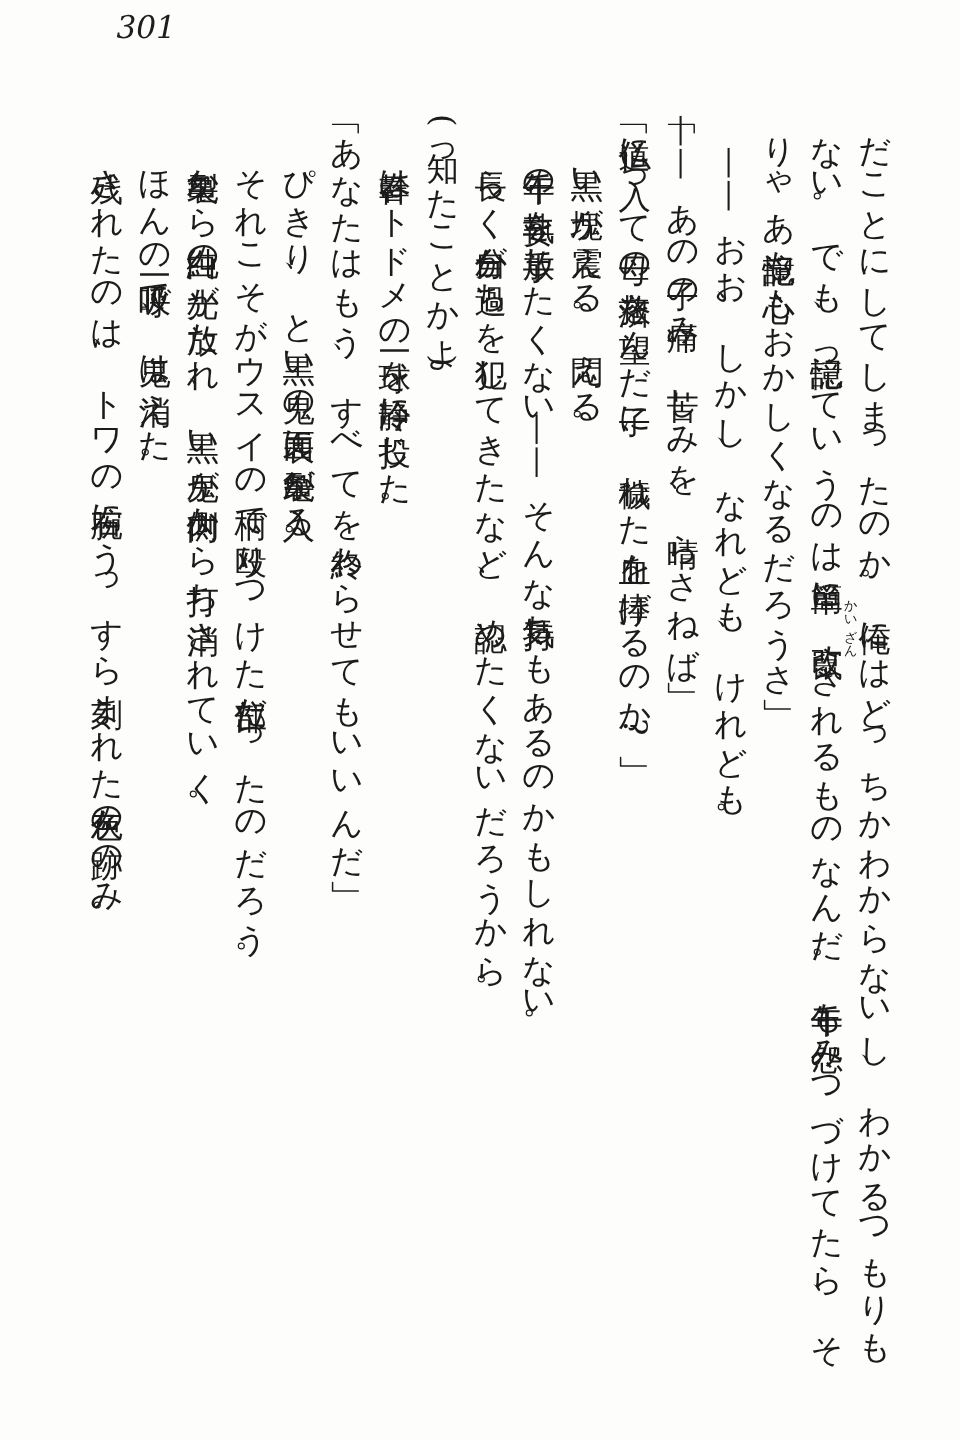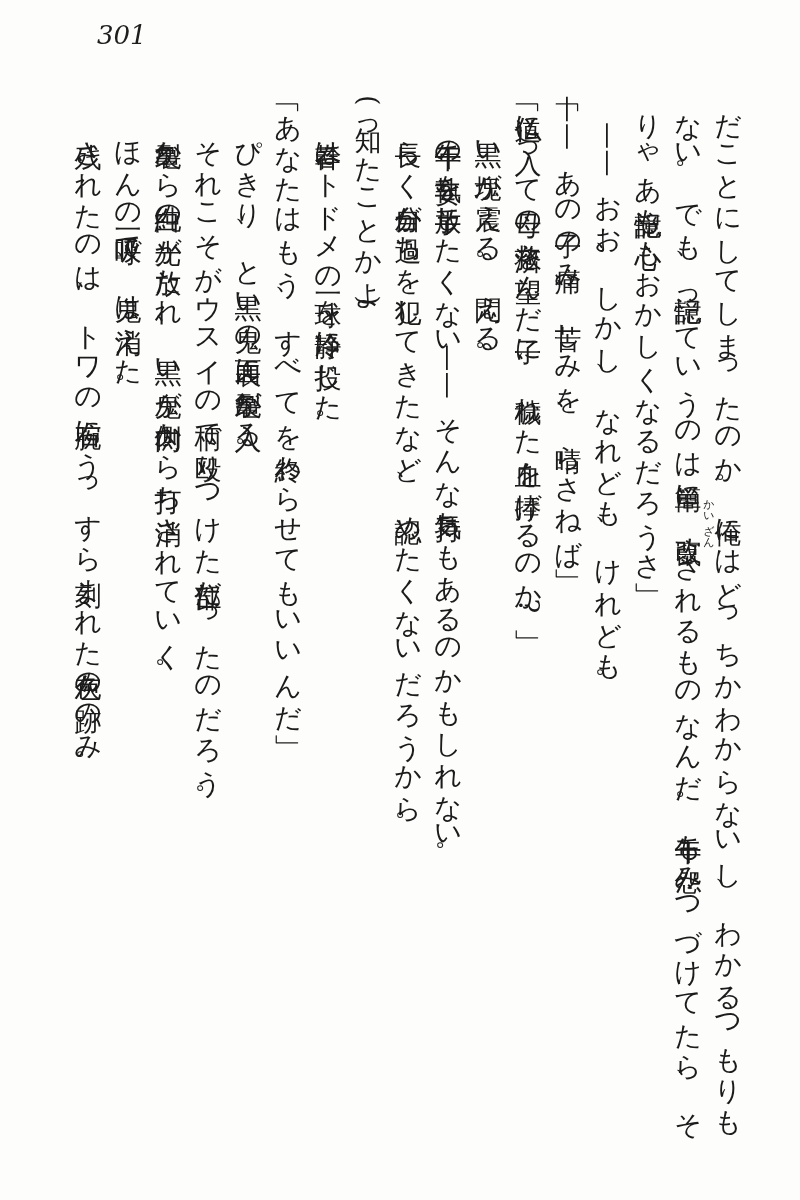--- a/index.html
+++ b/index.html
@@ -12,21 +12,21 @@
   }
   .page {
     position: relative;
     width: 800px;
     height: 1200px;
     background: #fdfdfb;
     font-family: "DejaVu Serif", serif;
   }
   .page-number {
     position: absolute;
-    top: 20px;
+    top: 9px;
     left: 97px;
     font-size: 26px;
     font-style: italic;
     color: #1e1e1e;
     font-family: "DejaVu Serif", serif;
   }
   .text-block {
     position: absolute;
     top: 95px;
     right: 52px;

